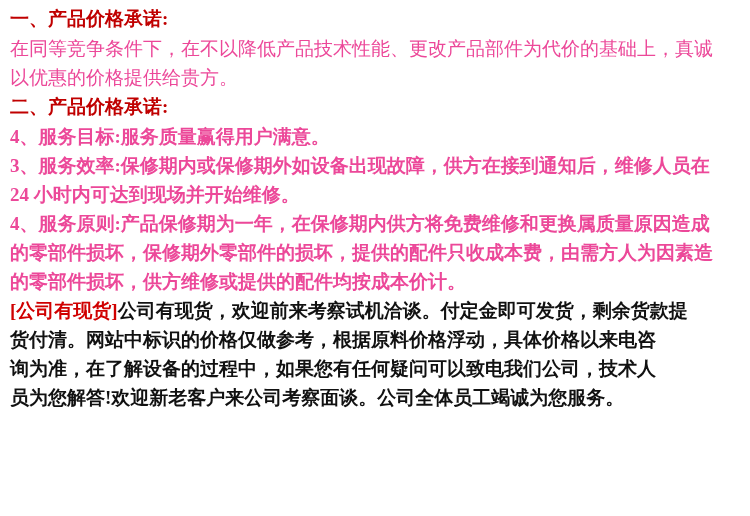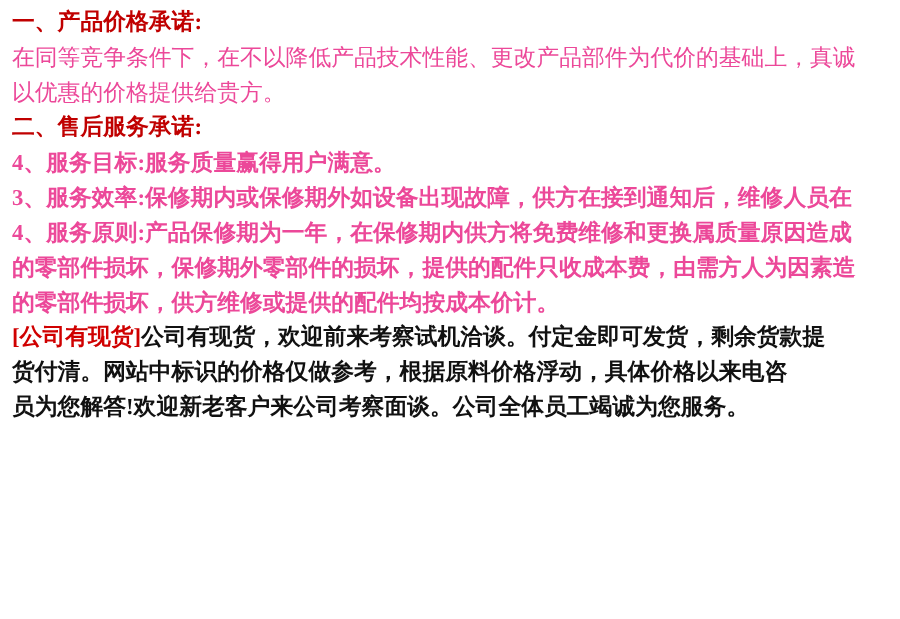--- a/index.html
+++ b/index.html
@@ -55,27 +55,29 @@
 </head>
 <body>
 
 <div class="page">
 
   <div class="line heading">一、产品价格承诺:</div>
 
   <div class="line body-line">在同等竞争条件下，在不以降低产品技术性能、更改产品部件为代价的基础上，真诚</div>
   <div class="line body-line">以优惠的价格提供给贵方。</div>
 
-  <div class="line heading">二、售后服务承诺:</div>
+  <div class="line heading">二、产品价格承诺:</div>
 
   <div class="line body-line bold">4、服务目标:服务质量赢得用户满意。</div>
   <div class="line body-line bold">3、服务效率:保修期内或保修期外如设备出现故障，供方在接到通知后，维修人员在</div>
+  <div class="line body-line bold">24 小时内可达到现场并开始维修。</div>
   <div class="line body-line bold">4、服务原则:产品保修期为一年，在保修期内供方将免费维修和更换属质量原因造成</div>
   <div class="line body-line bold">的零部件损坏，保修期外零部件的损坏，提供的配件只收成本费，由需方人为因素造</div>
   <div class="line body-line bold">的零部件损坏，供方维修或提供的配件均按成本价计。</div>
 
   <div class="line tip-line">
     <span class="tip-tag">[公司有现货]</span><span>公司有现货，欢迎前来考察试机洽谈。付定金即可发货，剩余货款提</span>
   </div>
   <div class="line tip-line">货付清。网站中标识的价格仅做参考，根据原料价格浮动，具体价格以来电咨</div>
+  <div class="line tip-line">询为准，在了解设备的过程中，如果您有任何疑问可以致电我们公司，技术人</div>
   <div class="line tip-line">员为您解答!欢迎新老客户来公司考察面谈。公司全体员工竭诚为您服务。</div>
 
 </div>
 
 </body></html>

